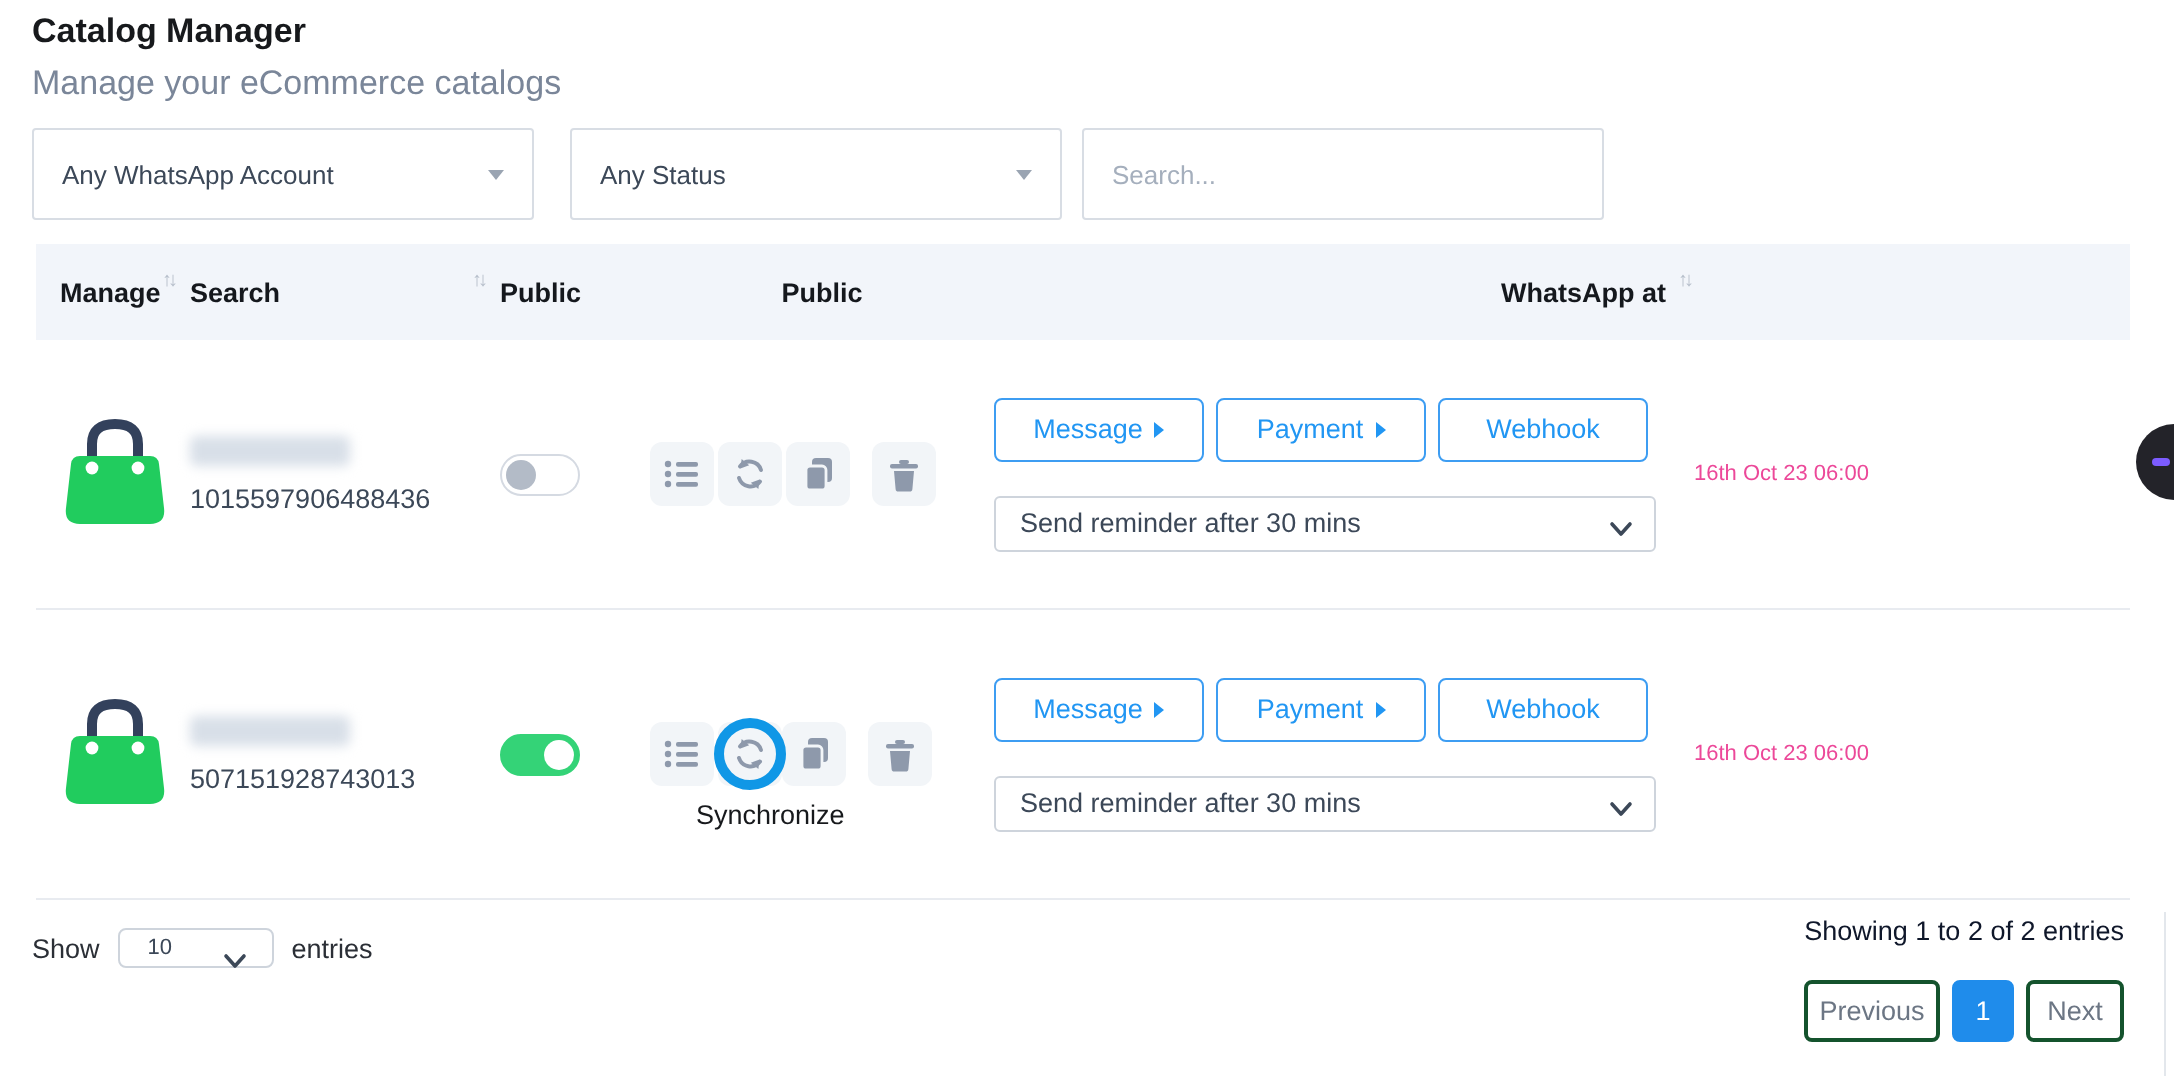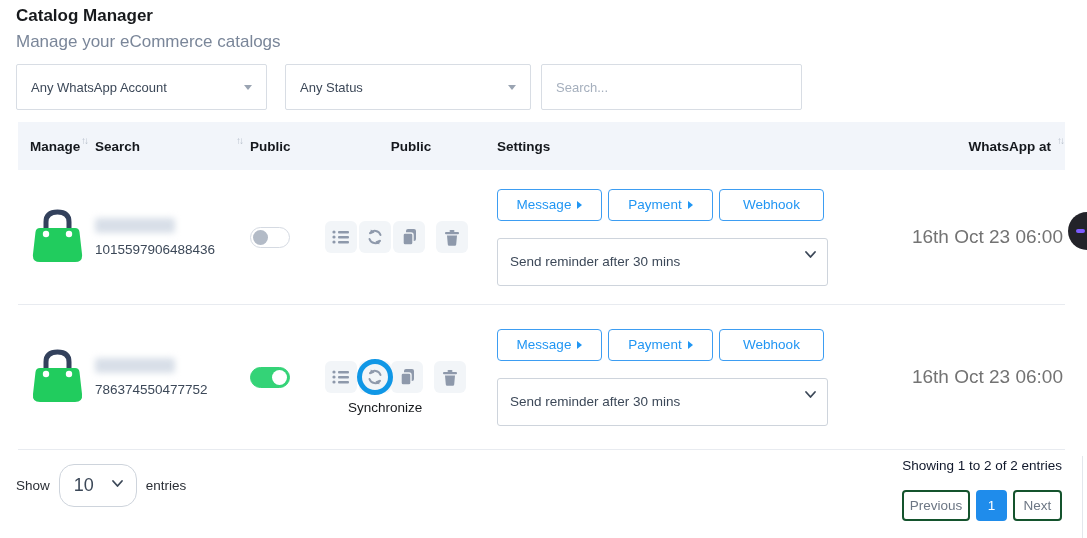--- a/index.html
+++ b/index.html
@@ -89,34 +89,34 @@
   .outline-btn {
     width:105px; height:32px; background:#fff; border:1px solid #3d9df2; border-radius:4px;
     color:#2196f3; font-size:13.5px; font-family:"Liberation Sans", sans-serif;
     display:flex; align-items:center; justify-content:center; gap:6px; cursor:pointer;
   }
   .caret-right {
     width:0; height:0; border-top:4px solid transparent; border-bottom:4px solid transparent;
     border-left:5px solid #2196f3; display:inline-block;
   }
   .reminder-select {
-    width:331px; height:48px; border:1px solid #ced4dc; border-radius:3px; background:#fff;
+    width:331px; height:28px; border:1px solid #ced4dc; border-radius:3px; background:#fff;
     display:flex; align-items:center; padding:0 12px; font-size:13.5px; color:#3c4858;
     position:relative; cursor:pointer;
   }
   .chevron-down-svg { position:absolute; right:10px; top:9px; }
 
-  .cell-updated { text-align:right; font-size:19px; color:#737373; padding-right:2px; }
+  .cell-updated { font-size:11px; color:#ec4899; padding-right:2px; }
 
   
   .footer { position:absolute; left:18px; right:22px; top:450px; height:88px; }
   .show-group { position:absolute; left:-2px; top:14px; display:flex; align-items:center; gap:9px; font-size:13.5px; color:#2b2f36; }
   .pagesize-select {
-    width:78px; height:43px; border:1px solid #ced4dc; border-radius:15px; background:#fff;
-    display:flex; align-items:center; padding:0 14px; font-size:18px; color:#3c4858; position:relative; cursor:pointer;
+    width:78px; height:20px; border:1px solid #ced4dc; border-radius:4px; background:#fff;
+    display:flex; align-items:center; padding:0 14px; font-size:11px; color:#3c4858; position:relative; cursor:pointer;
   }
   .pagesize-select .chevron-down-svg { right:12px; top:9px; }
   .entries-summary { position:absolute; right:3px; top:8px; font-size:13.5px; color:#0f172a; }
   .pagination { position:absolute; right:3px; top:40px; display:flex; gap:6px; }
   .page-btn {
     height:31px; background:#fff; border:2px solid #14532d; border-radius:4px;
     color:#6c7684; font-size:13.5px; font-family:"Liberation Sans", sans-serif;
     display:flex; align-items:center; justify-content:center; cursor:pointer;
   }
   .page-btn.prev { width:68px; }
@@ -157,23 +157,20 @@
       </div>
       <div class="th">
         <span>Search</span>
         <span class="sort-icon">↑↓</span>
       </div>
       <div class="th">
         <span>Public</span>
       </div>
       <div class="th" style="justify-content:center;">
         <span>Public</span>
-      </div>
-      <div class="th">
-        <span>Settings</span>
       </div>
       <div class="th th-updated">
         <span>WhatsApp at</span>
         <span class="sort-icon">↑↓</span>
       </div>
     </div>
 
     <div class="trow data-row row-1">
       <div class="cell-image">
         <span>
@@ -275,21 +272,21 @@
           <svg width="55" height="58" viewBox="0 0 55 58">
             <path d="M16 30 L16 16 Q16 6 27.5 6 Q39 6 39 16 L39 30" fill="none" stroke="#33415c" stroke-width="5" stroke-linecap="round"></path>
             <path d="M10 22 L45 22 Q49 22 49.5 26 L52 48 Q53 56 45 56 L10 56 Q2 56 3 48 L5.5 26 Q6 22 10 22 Z" fill="#21cc5e"></path>
             <circle cx="16" cy="28" r="3.2" fill="#ffffff"></circle>
             <circle cx="39" cy="28" r="3.2" fill="#ffffff"></circle>
           </svg>
         </span>
       </div>
       <div class="cell-catalog">
         <div class="blur-name"></div>
-        <div class="catalog-id">786374550477752</div>
+        <div class="catalog-id">507151928743013</div>
       </div>
       <div>
         <div class="toggle on">
             <div class="knob"></div>
           </div>
       </div>
       <div class="cell-actions">
         <button class="icon-btn" style="margin-left:0;">
           <span>
             <svg width="18" height="16" viewBox="0 0 18 16">

